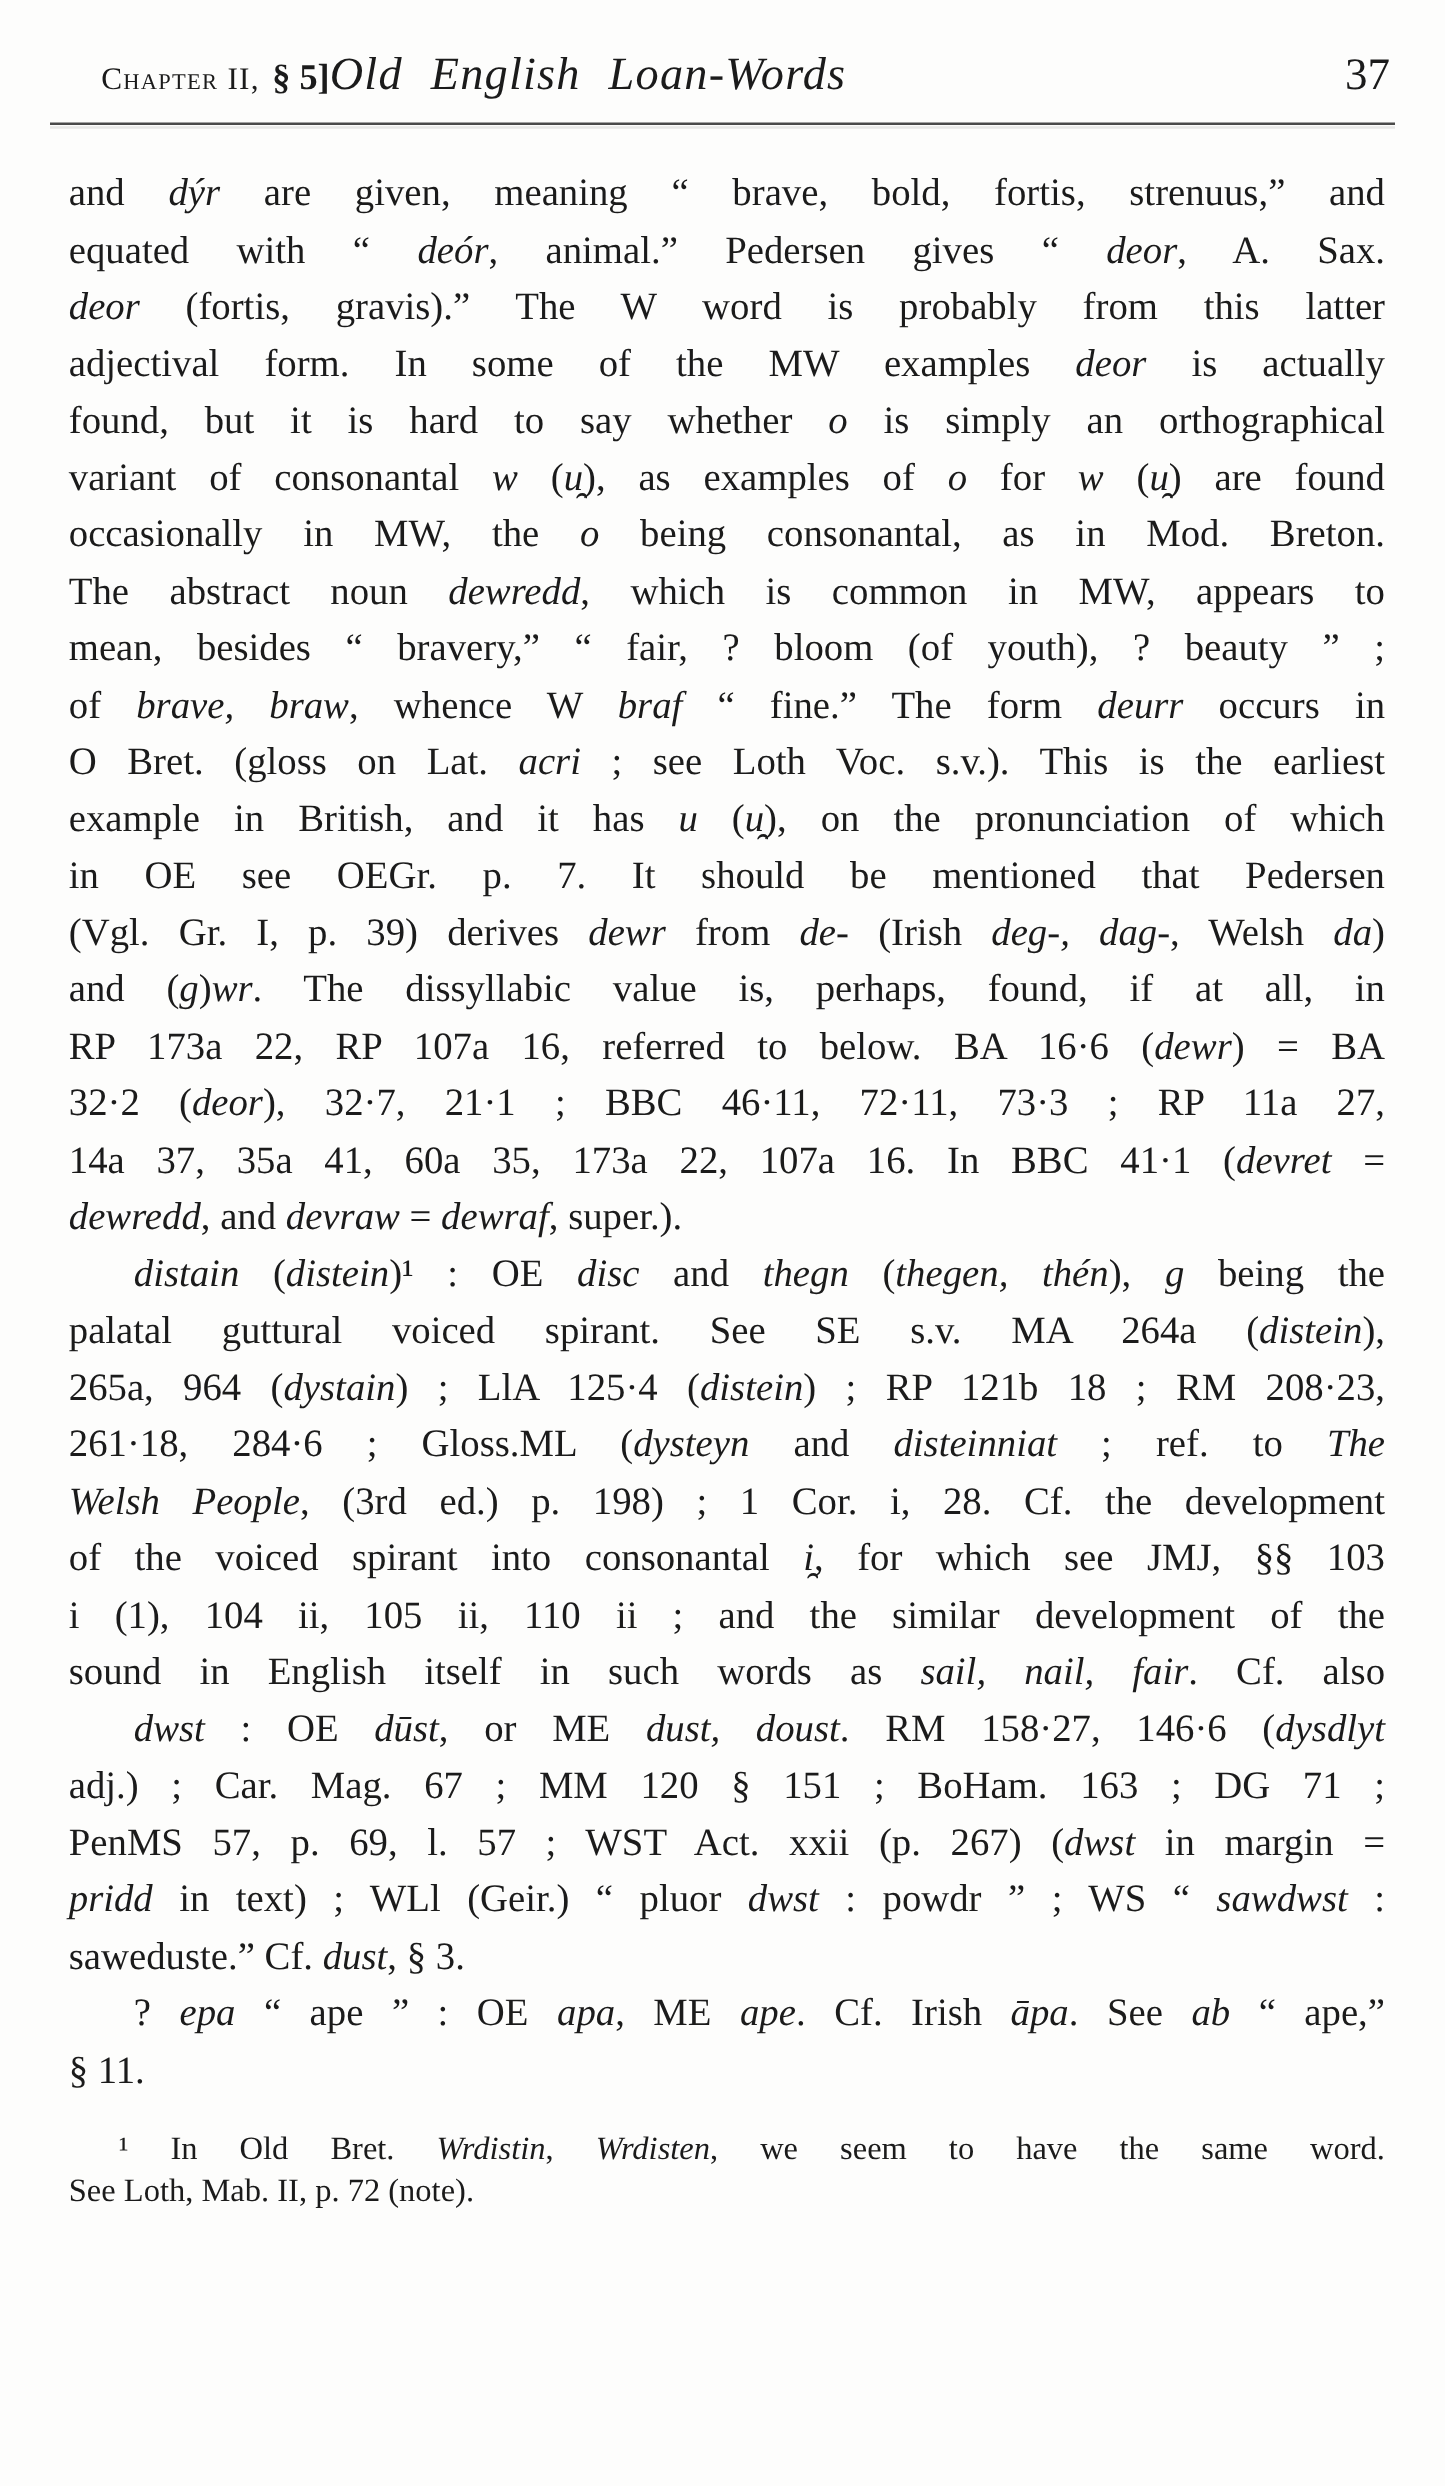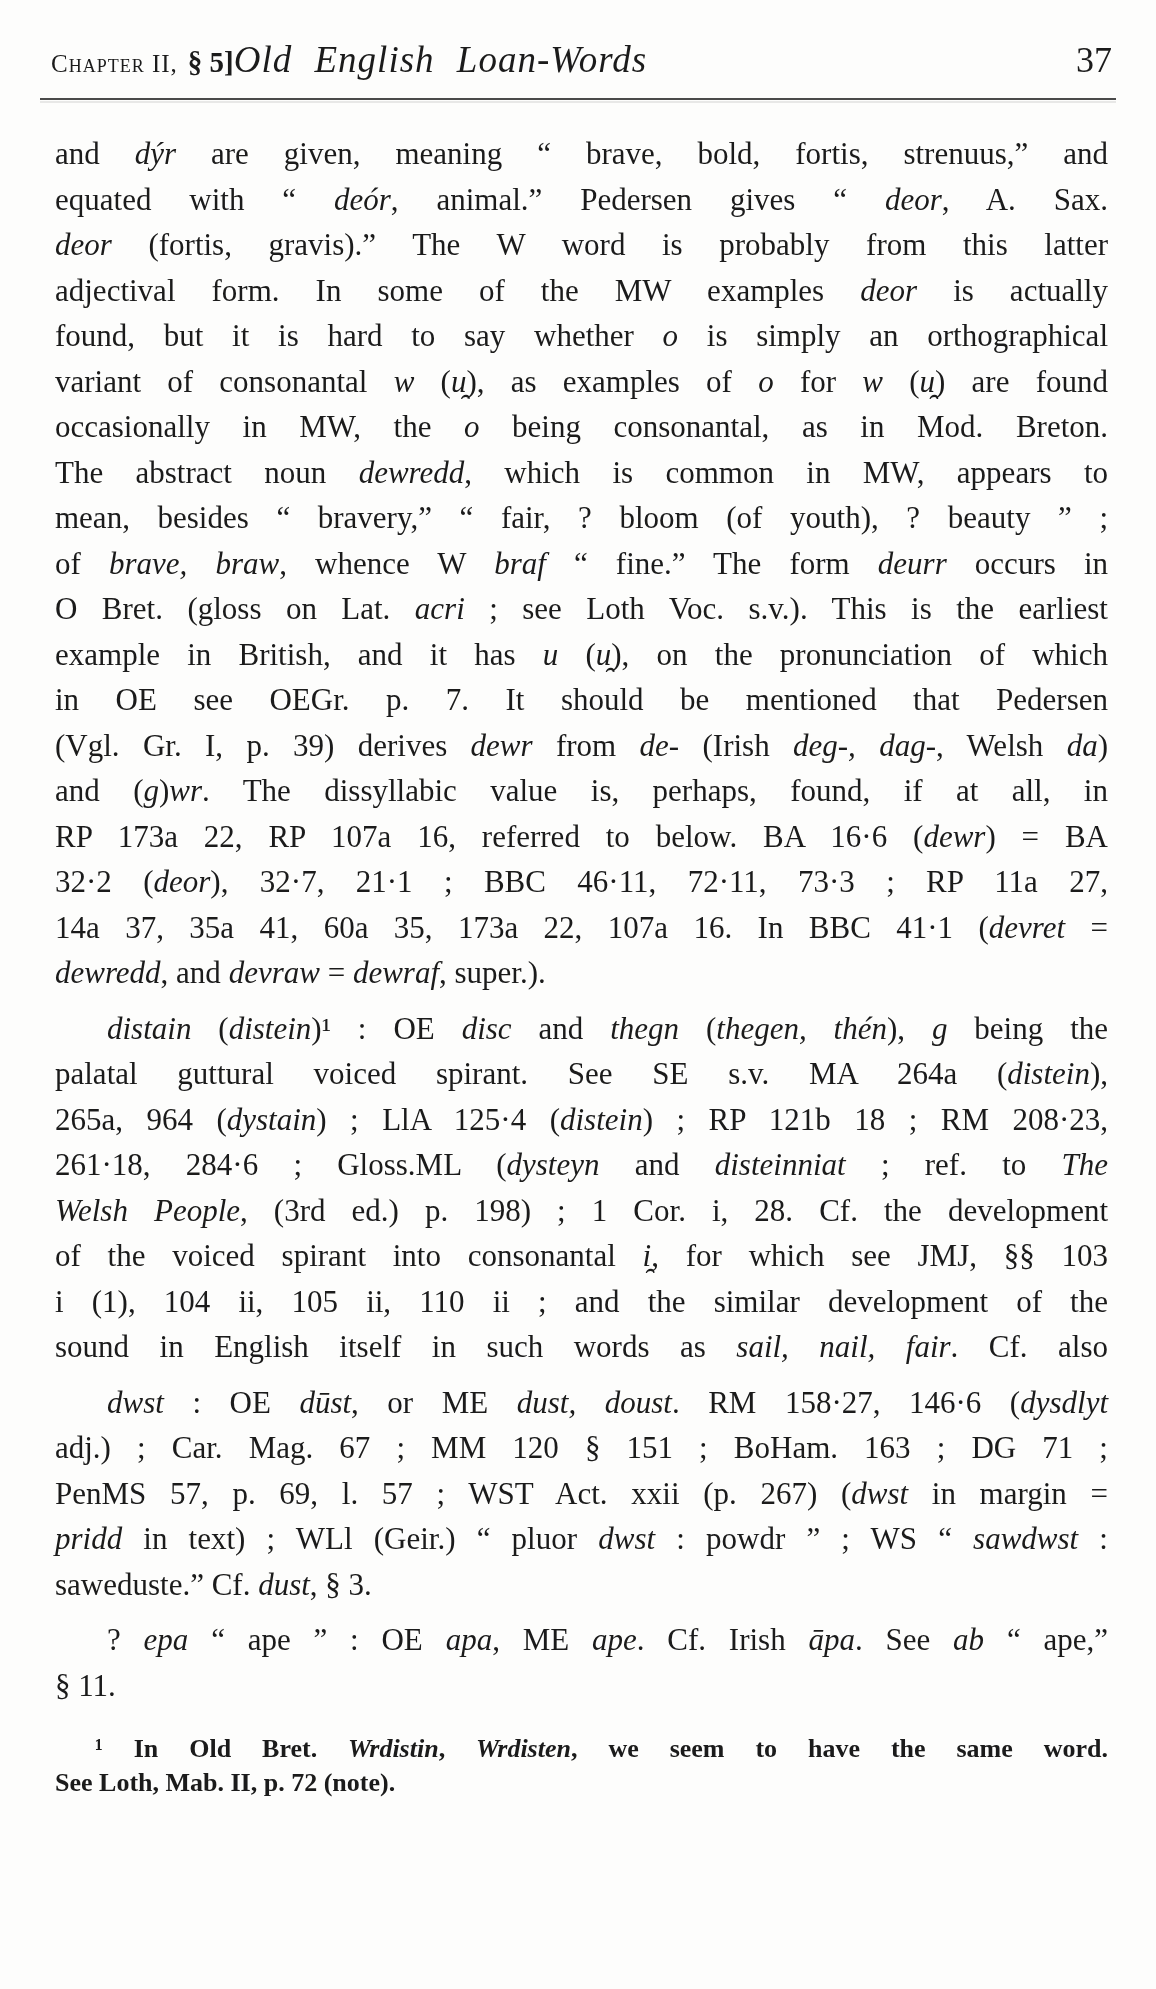--- a/index.html
+++ b/index.html
@@ -15,21 +15,21 @@
     background:var(--page-bg);
     color:var(--ink);
     font-family:"Liberation Serif","DejaVu Serif",serif;
     overflow:hidden;
     box-sizing:border-box;
   }
   
   .header{
     display:flex;
     align-items:baseline;
-    padding:38px 44px 0 51px;
+    padding:38px 44px 0 81px;
   }
   .chapter{
     white-space:nowrap;
     font-size:25px;
     letter-spacing:1px;
   }
   .chapter .smallcaps{font-variant:small-caps;}
   .chapter .section{
     font-size:29px;
     font-weight:600;
@@ -54,38 +54,37 @@
     background:var(--rule);
     margin:17px 40px 0 40px;
     box-shadow:0 3px 0 rgba(80,80,80,.12);
   }
   
   .bodytext{
     margin:31px 48px 0 55px;
     font-size:31px;
     line-height:45.5px;
   }
-  .paragraph + .paragraph{margin-top:10px;}
+  .paragraph + .paragraph{}
   .line{
     text-align:justify;
     text-align-last:justify;
   }
   .line.last{
     text-align:center;
     text-align-last:left;
   }
   .line.indent{text-indent:52px;}
   .it{font-style:italic;}
   .rm{font-style:normal;}
   
   .footnote{
     margin:24px 48px 0 55px;
     font-size:26px;
     line-height:33.5px;
-    font-weight:bold;
   }
   .footnote .line.indent{text-indent:40px;}
 </style>
 </head>
 <body>
 
 <div class="page">
 
   <div class="header">
     <div class="chapter">

